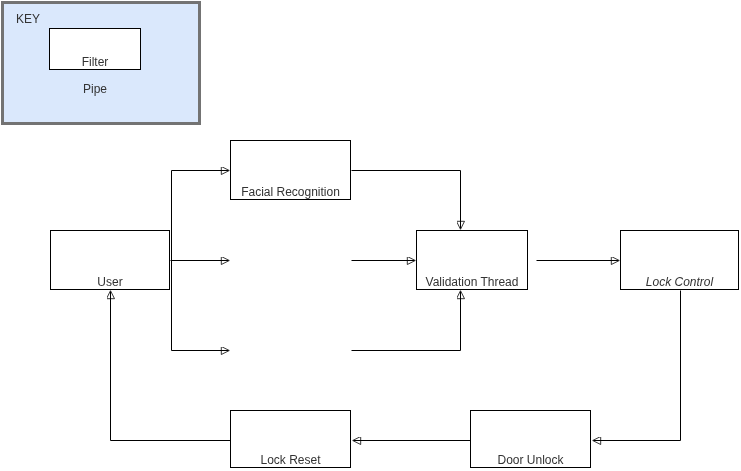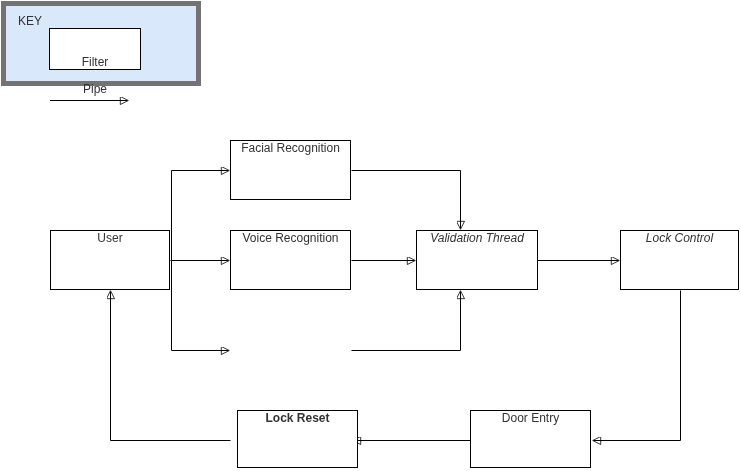--- a/index.html
+++ b/index.html
@@ -28,34 +28,34 @@
     fill: none;
     stroke: #000000;
     stroke-width: 1;
   }
   .node {
     position: absolute;
     box-sizing: border-box;
     background: #ffffff;
     border: 1px solid #000000;
     display: flex;
-    align-items: flex-start;
+    align-items: flex-end;
     justify-content: center;
     text-align: center;
     line-height: 1.2;
   }
   .legend {
     position: absolute;
     box-sizing: border-box;
     left: 1px;
     top: 1px;
     width: 200px;
-    height: 85px;
+    height: 124px;
     background: #dae8fc;
-    border: 5px solid #737373;
+    border: 3px solid #737373;
   }
   .legend-heading {
     position: absolute;
     left: 12px;
     top: 8px;
   }
   .legend-filter-box {
     position: absolute;
     box-sizing: border-box;
     left: 49px;
@@ -73,24 +73,24 @@
     left: 70px;
     top: 82px;
     width: 50px;
     text-align: center;
   }
   
   .node-user           { left: 50px;  top: 230px; width: 120px; height: 60px; }
   .node-facial         { left: 230px; top: 140px; width: 121px; height: 60px; }
   .node-voice          { left: 230px; top: 230px; width: 121px; height: 60px; }
   .node-pin            { left: 230px; top: 320px; width: 121px; height: 60px; }
-  .node-validation     { left: 416px; top: 230px; width: 122px; height: 60px; font-style: italic; }
+  .node-validation     { left: 416px; top: 230px; width: 112px; height: 60px; }
   .node-lock-control   { left: 620px; top: 230px; width: 119px; height: 60px; font-style: italic; }
   .node-door-unlock    { left: 470px; top: 410px; width: 121px; height: 58px; }
-  .node-lock-reset     { left: 237px; top: 410px; width: 121px; height: 58px; font-weight: bold; }
+  .node-lock-reset     { left: 230px; top: 410px; width: 121px; height: 58px; }
 </style>
 </head>
 <body>
 
 <div class="canvas">
 
   <svg class="connector-layer" viewBox="0 0 741 471" xmlns="http://www.w3.org/2000/svg">
     <defs>
       <marker id="arrow" viewBox="0 0 10 10" refX="9" refY="5" markerWidth="10" markerHeight="8" orient="auto">
         <path d="M 0 0 L 10 5 L 0 10 z" fill="#000000" stroke="none"></path>
@@ -127,29 +127,26 @@
     <span>Filter</span>
   </div>
   <div class="legend-pipe-label">Pipe</div>
 
   <div class="node node-user">
     <span>User</span>
   </div>
   <div class="node node-facial">
     <span>Facial Recognition</span>
   </div>
-  <div class="node node-voice">
-    <span>Voice Recognition</span>
-  </div>
   <div class="node node-validation">
     <span>Validation Thread</span>
   </div>
   <div class="node node-lock-control">
     <span>Lock Control</span>
   </div>
   <div class="node node-door-unlock">
-    <span>Door Entry</span>
+    <span>Door Unlock</span>
   </div>
   <div class="node node-lock-reset">
     <span>Lock Reset</span>
   </div>
 
 </div>
 
 </body></html>

